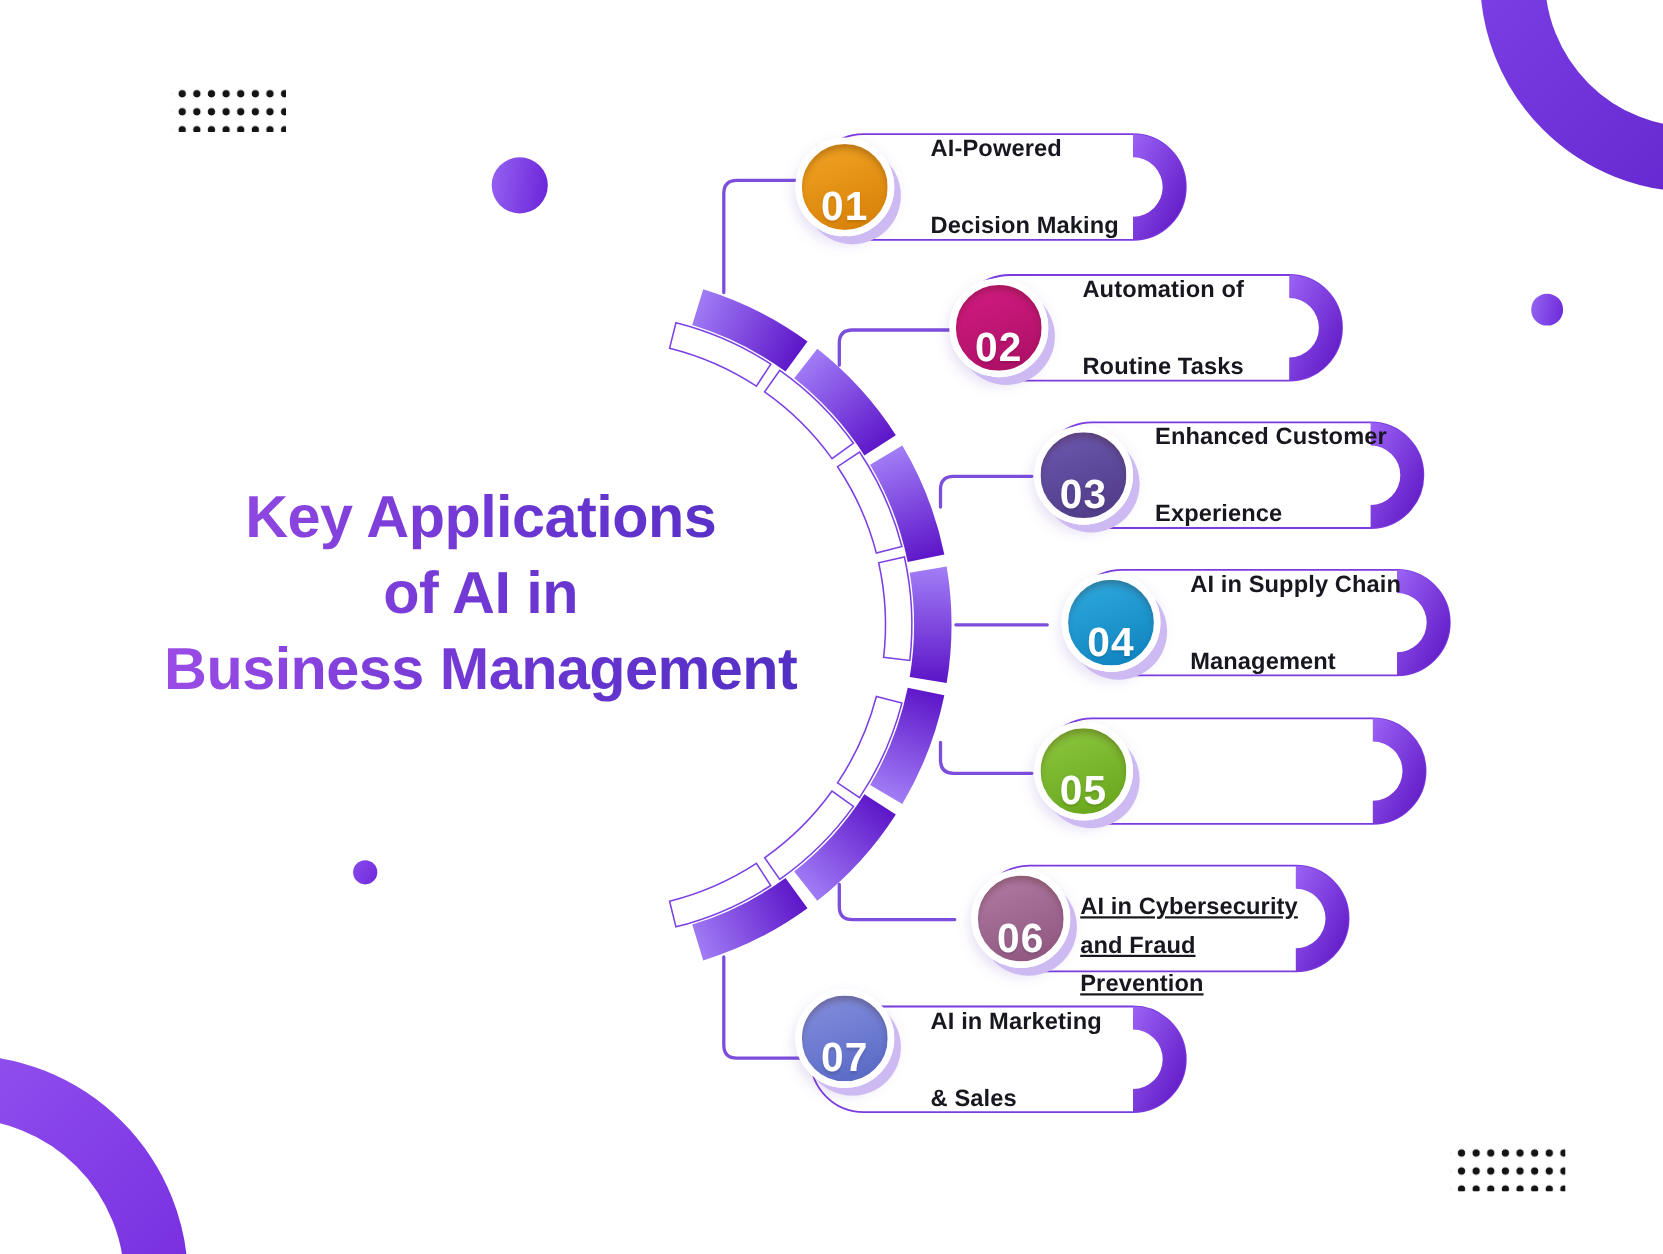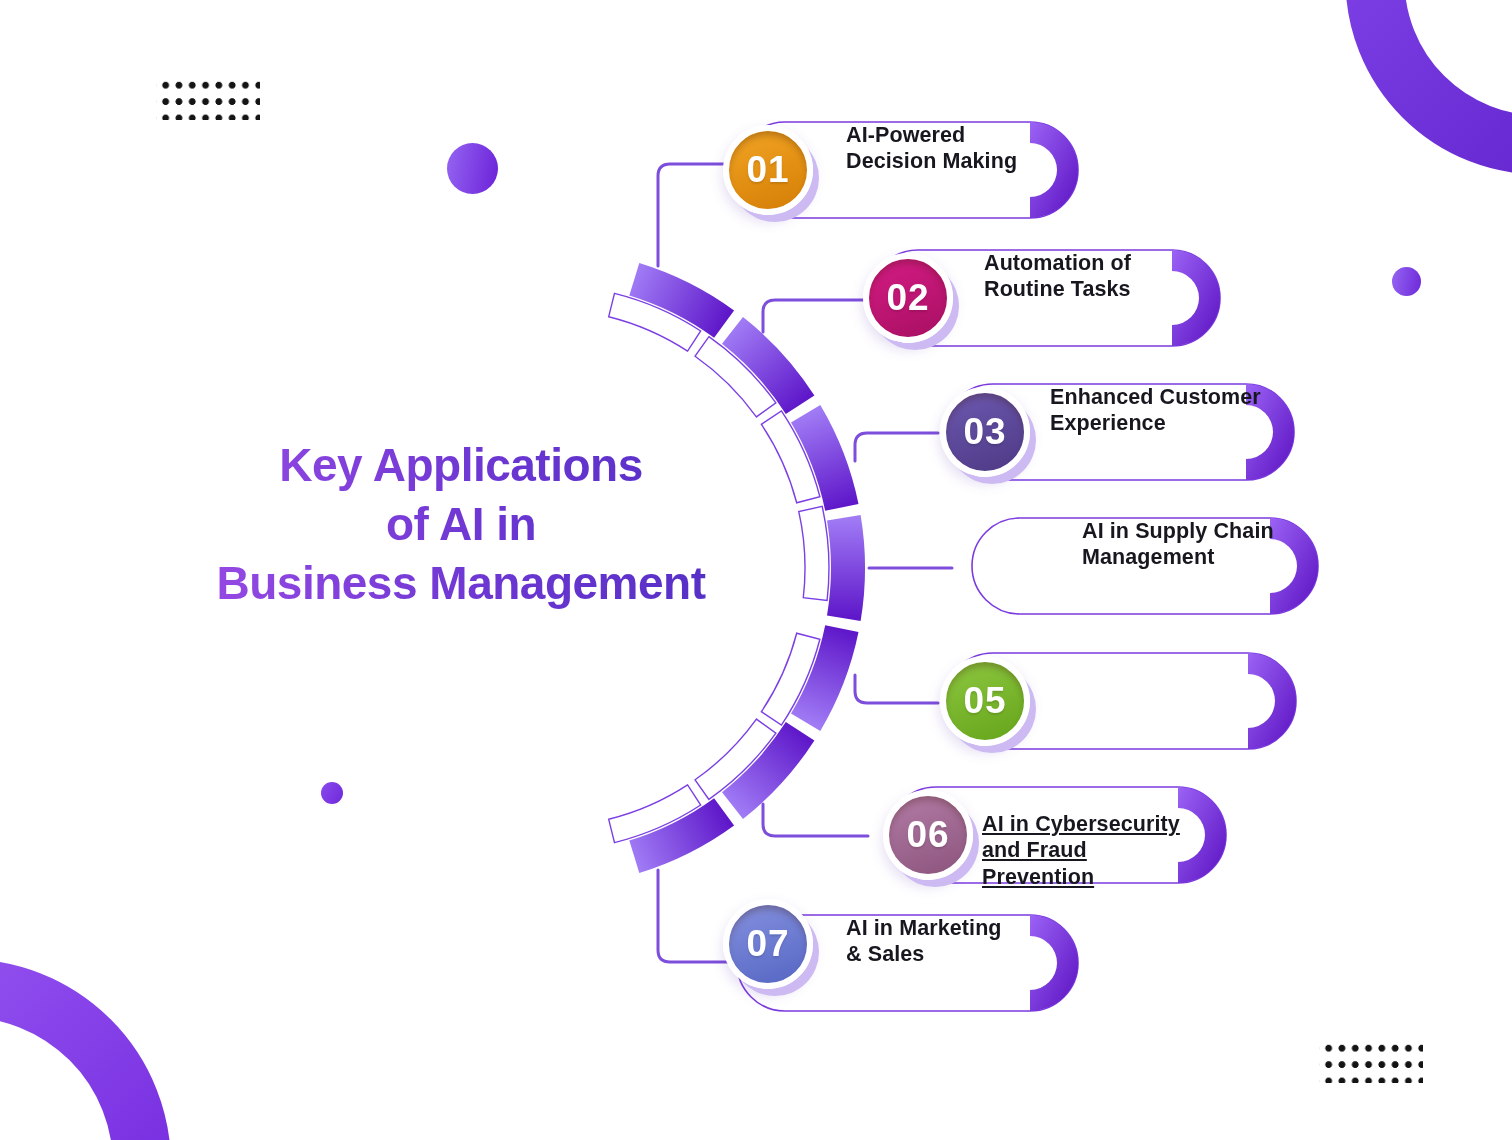--- a/index.html
+++ b/index.html
@@ -19,41 +19,41 @@
   
   .deco-circle{position:absolute;border-radius:50%;}
   .deco-circle.big{left:447px;top:143px;width:51px;height:51px;
     background:linear-gradient(100deg,#9565F2 0%,#6B21D8 100%);}
   .deco-circle.right{left:1392px;top:267px;width:29px;height:29px;
     background:linear-gradient(100deg,#9565F2 0%,#6D28D9 100%);}
   .deco-circle.left{left:321px;top:782px;width:22px;height:22px;
     background:linear-gradient(120deg,#8B4BEE 0%,#6D28D9 100%);}
   
   .title{
-    position:absolute;left:136px;top:436px;width:650px;text-align:center;
-    font-size:46px;font-weight:800;line-height:1.28;letter-spacing:-0.5px;
+    position:absolute;left:112px;top:436px;width:650px;text-align:center;
+    font-size:54px;font-weight:800;line-height:1.28;letter-spacing:-0.5px;
     background:linear-gradient(90deg,#A04EE8 0%,#6C36D2 55%,#4E2EC2 100%);
     -webkit-background-clip:text;background-clip:text;color:transparent;text-decoration:underline;
   }
   .title span{display:block;}
   
   .badge{
     position:absolute;width:78px;height:78px;border-radius:50%;
-    border:6px solid #ffffff;display:flex;align-items:center;justify-content:center;
+    border:6px solid #ffffff;display:flex;align-items:flex-end;justify-content:center;
     box-shadow:7px 8px 0 -1px #CDBAF3, 0 6px 14px rgba(90,50,180,.18),
                inset 0 6px 7px -2px rgba(60,20,0,.30);
   }
   .badge .num{font-size:37px;font-weight:700;color:#ffffff;letter-spacing:1px;
     text-shadow:0 2px 2px rgba(0,0,0,.12);}
   .b1{left:723px;top:125px;} .b2{left:863px;top:253px;} .b3{left:940px;top:387px;}
   .b4{left:965px;top:521px;} .b5{left:940px;top:656px;} .b6{left:883px;top:790px;}
   .b7{left:723px;top:899px;}
   
   .lbl{
-    position:absolute;display:flex;flex-direction:column;justify-content:flex-start;
+    position:absolute;display:flex;flex-direction:column;justify-content:space-between;
     height:96px;font-size:21.5px;font-weight:600;color:#17171F;line-height:1.23;
     letter-spacing:0.1px;
   }
   .lbl span{display:block;}
   .l1{left:846px;top:122px;width:200px;}
   .l2{left:984px;top:250px;width:200px;}
   .l3{left:1050px;top:384px;width:215px;}
   .l4{left:1082px;top:518px;width:205px;}
   .l5{left:1055px;top:653px;width:205px;}
   .l6{left:982px;top:811px;width:210px;text-decoration:underline;}
@@ -199,20 +199,23 @@
 
   <div class="badge b1" style="background: linear-gradient(160deg, rgb(242, 165, 36), rgb(212, 125, 5));">
     <span class="num">01</span>
     </div>
   <div class="badge b2" style="background: linear-gradient(160deg, rgb(212, 28, 132), rgb(168, 15, 98));">
     <span class="num">02</span>
     </div>
   <div class="badge b3" style="background: linear-gradient(160deg, rgb(109, 89, 176), rgb(77, 57, 132));">
     <span class="num">03</span>
     </div>
+  <div class="badge b4" style="background: linear-gradient(160deg, rgb(48, 171, 224), rgb(13, 128, 188));">
+    <span class="num">04</span>
+    </div>
   <div class="badge b5" style="background: linear-gradient(160deg, rgb(141, 199, 64), rgb(101, 164, 26));">
     <span class="num">05</span>
     </div>
   <div class="badge b6" style="background: linear-gradient(160deg, rgb(178, 124, 166), rgb(140, 84, 125));">
     <span class="num">06</span>
     </div>
   <div class="badge b7" style="background: linear-gradient(160deg, rgb(133, 145, 223), rgb(85, 102, 195));">
     <span class="num">07</span>
     </div>
 

